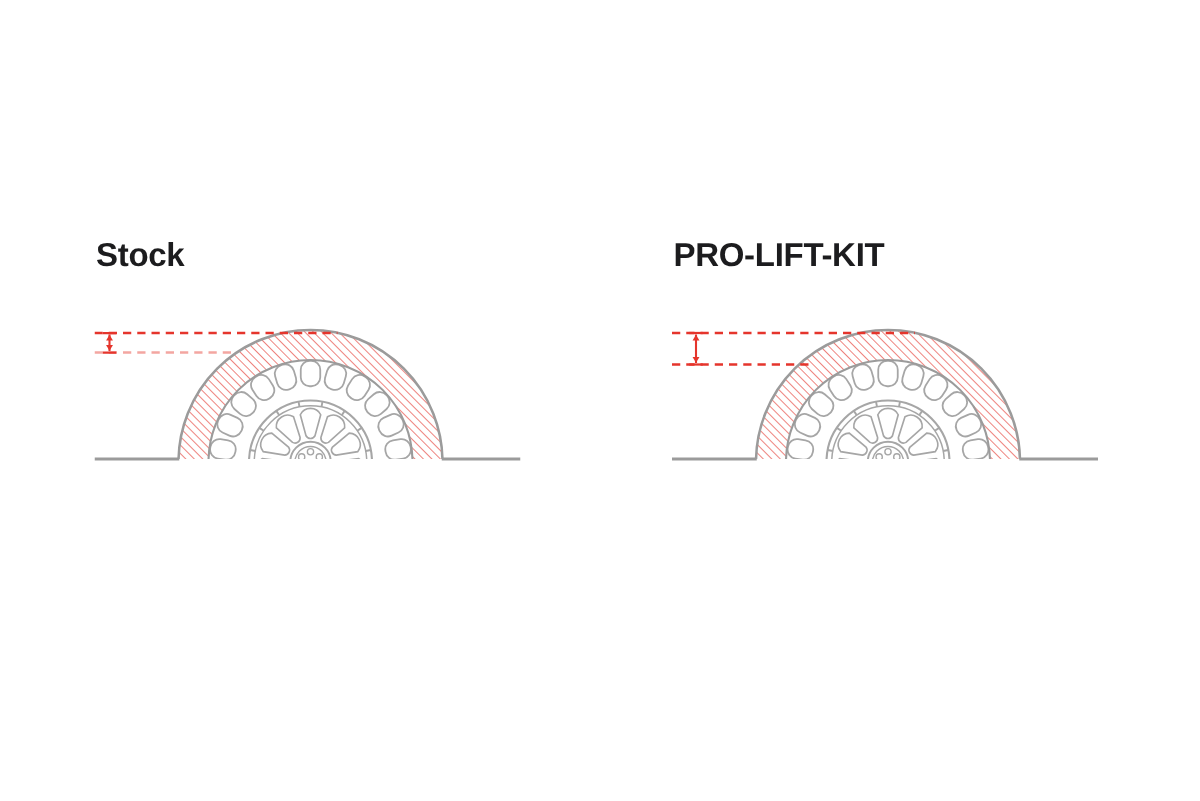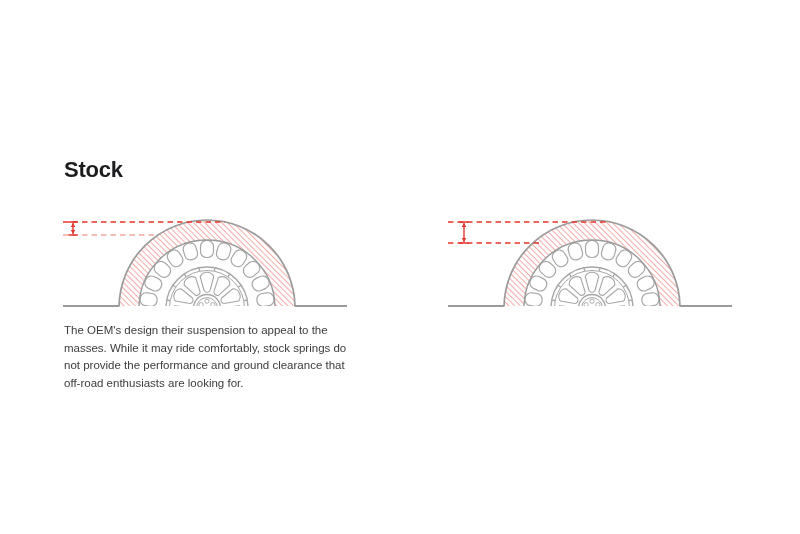--- a/index.html
+++ b/index.html
@@ -109,24 +109,24 @@
         <g>
       <line x1="0" y1="16" x2="162" y2="16" stroke="#e5352c" stroke-width="1.6" stroke-dasharray="5.5 4"></line>
       <line x1="0" y1="29" x2="95" y2="29" stroke="#f3a6a1" stroke-width="1.6" stroke-dasharray="5.5 4"></line>
       <line x1="5.5" y1="16" x2="14.5" y2="16" stroke="#e5352c" stroke-width="1.5"></line>
       <line x1="5.5" y1="29" x2="14.5" y2="29" stroke="#e5352c" stroke-width="1.5"></line>
       <line x1="10" y1="17" x2="10" y2="28" stroke="#e5352c" stroke-width="1.4"></line>
       <polygon points="7.7,21 12.3,21 10,17.2" fill="#e5352c"></polygon>
       <polygon points="7.7,24 12.3,24 10,27.8" fill="#e5352c"></polygon>
     </g>
       </svg>
-    <p>The OEM's design their suspension to appeal to the masses. While it may ride comfortably, stock springs do not provide the performance and ground clearance that off-road enthusiasts are looking for.</p>
   </section>
 
   <section class="panel panel-right">
+    <h2>PRO-LIFT-KIT</h2>
     <svg id="diagram-1" class="diagram" viewBox="0 0 284 104">
         <defs>
       <pattern id="h1" patternUnits="userSpaceOnUse" width="4" height="4" patternTransform="rotate(-45)">
         <line x1="0" y1="0" x2="0" y2="4" stroke="#ec6e69" stroke-width="1.15"></line>
       </pattern>
       <clipPath id="c1">
             <rect x="0" y="0" width="284" height="100"></rect>
           </clipPath>
     </defs>
         <g>

